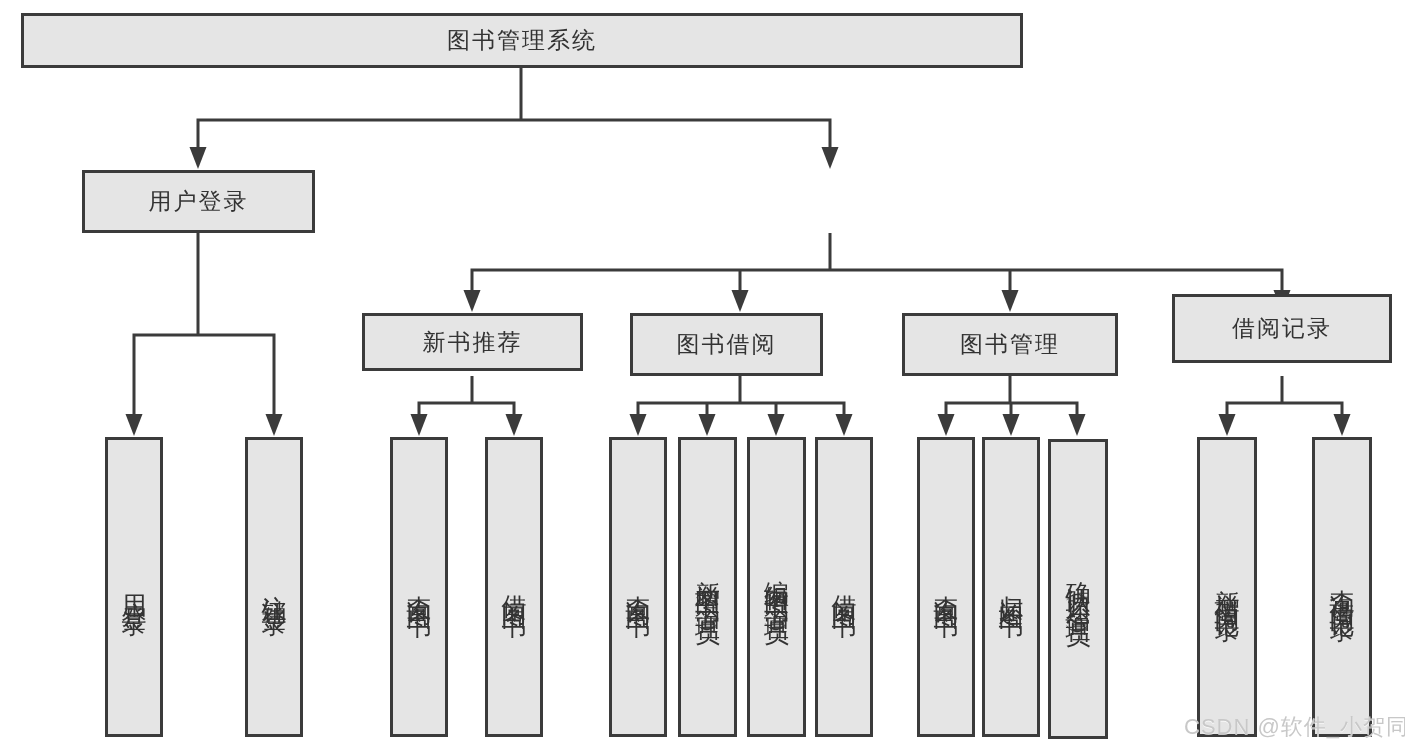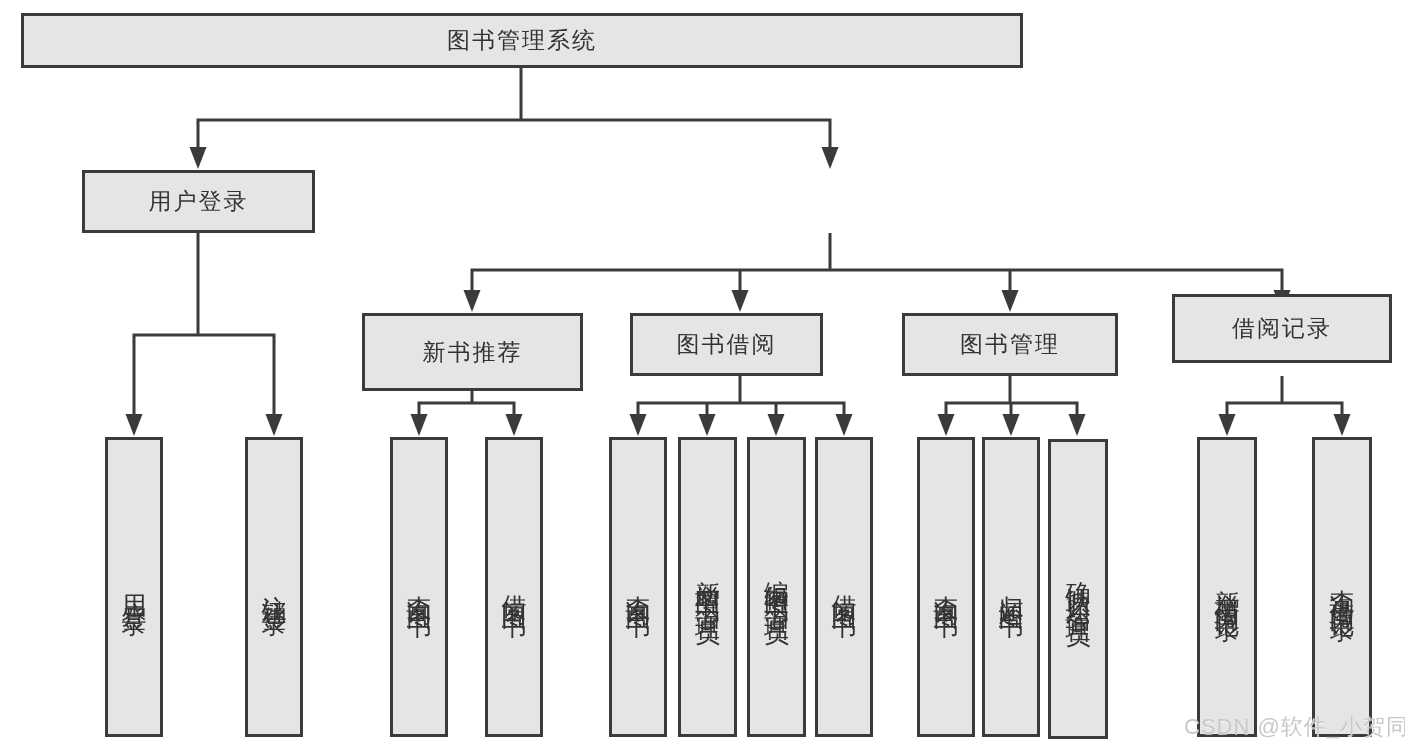--- a/index.html
+++ b/index.html
@@ -113,21 +113,21 @@
   </svg>
 
   <div class="node hnode" style="left:21px;top:13px;width:1002px;height:55px">
     <span>图书管理系统</span>
   </div>
 
   <div class="node hnode" style="left:82px;top:170px;width:233px;height:63px">
     <span>用户登录</span>
   </div>
 
-  <div class="node hnode" style="left:362px;top:313px;width:221px;height:78px">
+  <div class="node hnode" style="left:362px;top:313px;width:221px;height:58px">
     <span>新书推荐</span>
   </div>
   <div class="node hnode" style="left:630px;top:313px;width:193px;height:63px">
     <span>图书借阅</span>
   </div>
   <div class="node hnode" style="left:902px;top:313px;width:216px;height:63px">
     <span>图书管理</span>
   </div>
   <div class="node hnode" style="left:1172px;top:294px;width:220px;height:69px">
     <span>借阅记录</span>

